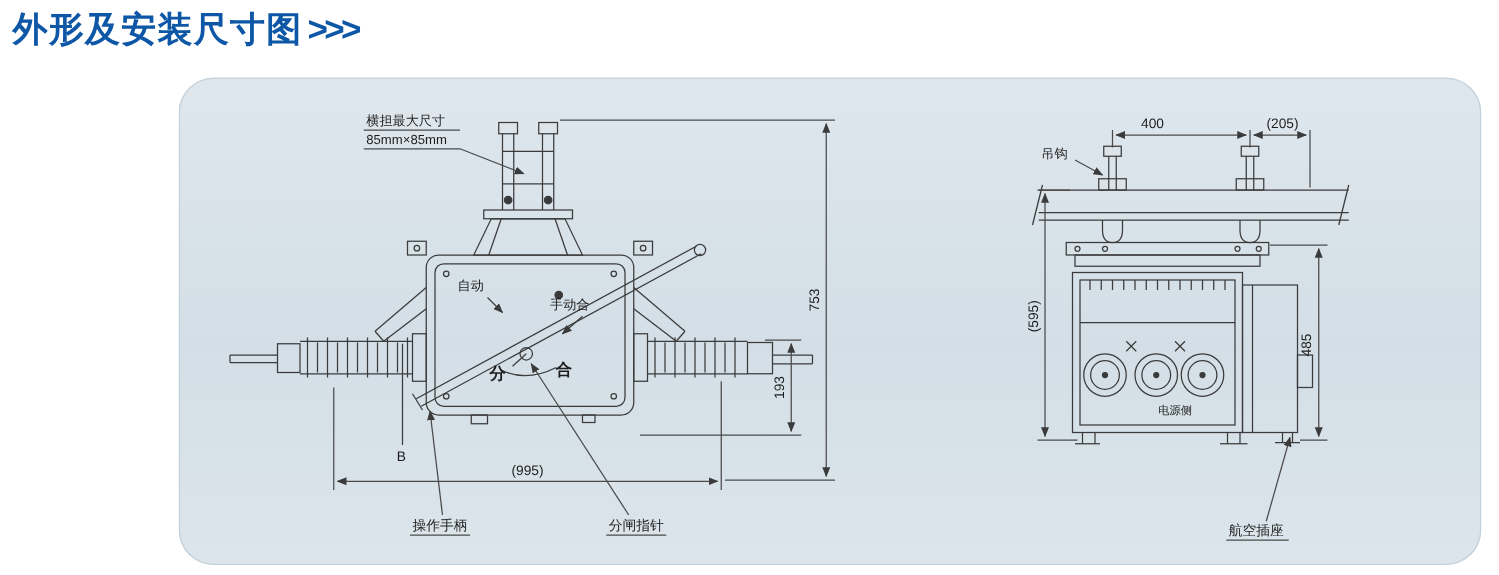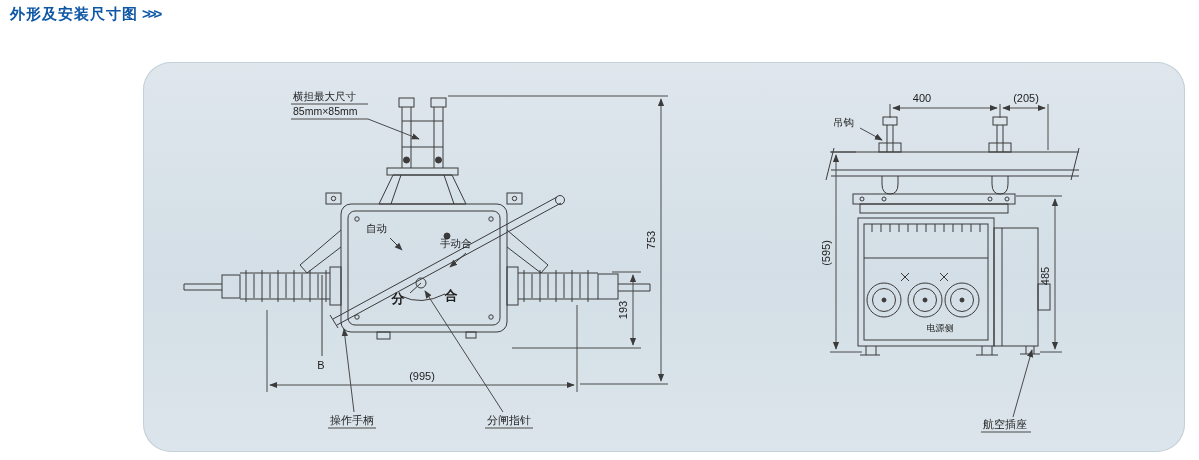--- a/index.html
+++ b/index.html
@@ -1,18 +1,18 @@
 <!DOCTYPE html>
 <html><head>
 <meta charset="utf-8">
 <style>
   * { margin:0; padding:0; box-sizing:border-box; }
   html,body { width:1199px; height:460px; background:#ffffff; overflow:hidden;
               font-family:"Liberation Sans", sans-serif; position:relative; }
-  .title { position:absolute; top:5px; left:10px; font-size:15px; font-weight:bold;
+  .title { position:absolute; top:5px; left:10px; font-size:28px; font-weight:bold;
            color:#0d57a6; letter-spacing:1px; white-space:nowrap; }
   .title .arrows { margin-left:4px; letter-spacing:-3px; font-weight:bold; }
   .panel { position:absolute; left:143px; top:62px; width:1042px; height:390px;
            border-radius:28px;
            background:linear-gradient(180deg,#dfe7ed 0%,#d3dee6 55%,#dce5eb 100%);
            box-shadow: inset 0 0 0 1px #c4d1da; }
   svg.drawing { position:absolute; left:0; top:0; }
   svg text { fill:#1d1d1d; font-family:"Liberation Sans", sans-serif; }
   .t11 { font-size:11px; }
   .t10 { font-size:10.5px; }

